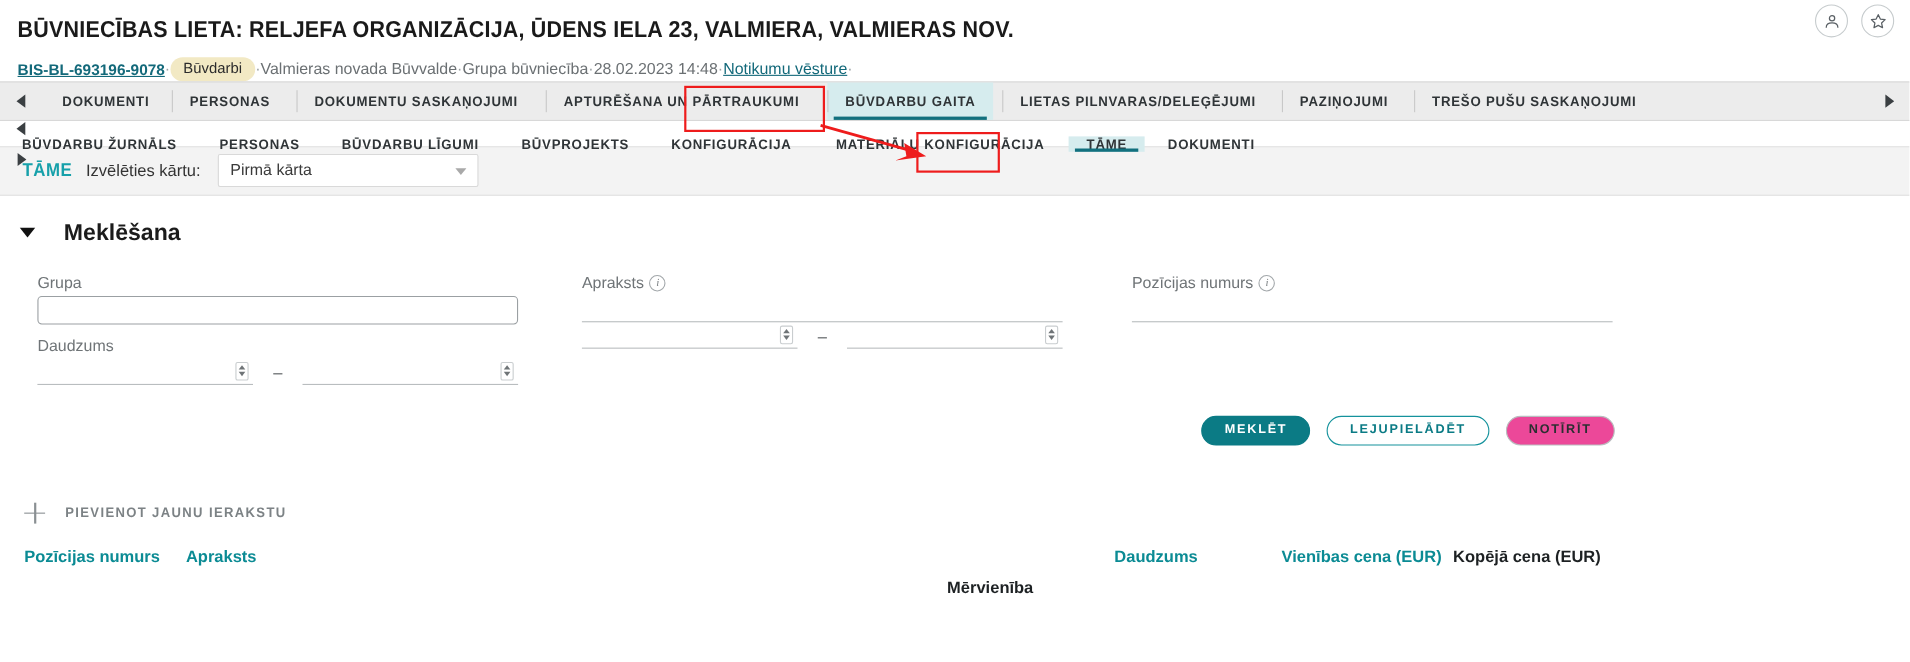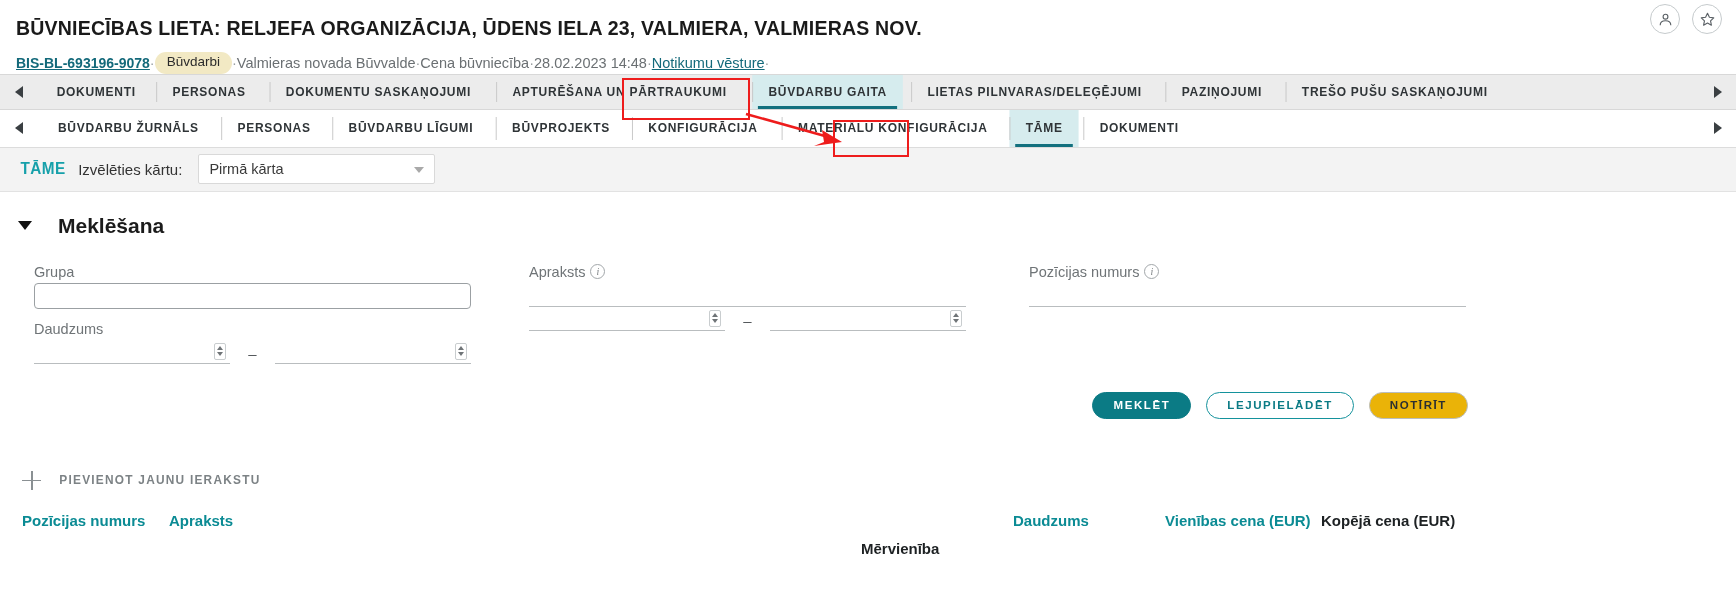--- a/index.html
+++ b/index.html
@@ -83,21 +83,22 @@
     background: #ececec;
     border-top: 1px solid #d8d8d8;
     border-bottom: 1px solid #d8d8d8;
     height: 36px;
     position: relative;
   }
   .tabbar.second {
     background: #ffffff;
     border-top: none;
     border-bottom: 1px solid #dcdcdc;
-    height: 38px;
+    height: 24px;
+    flex-direction: column;
   }
   .arrow-btn {
     width: 38px;
     display: flex; align-items: center; justify-content: center;
     cursor: pointer;
     flex: 0 0 auto;
   }
   .arrow-btn svg { display:block; }
   .tabs-wrap { display: flex; align-items: stretch; flex: 1 1 auto; min-width: 0; }
   .tab {
@@ -307,21 +308,21 @@
     font-family: "Liberation Sans Narrow", "Liberation Sans", sans-serif;
     font-size: 11.5px;
     font-weight: bold;
     letter-spacing: 1.6px;
     cursor: pointer;
     white-space: nowrap;
     padding: 0 20px;
   }
   .btn-primary { background: #0b7b85; color: #fff; border: 1px solid #0b7b85; min-width: 92px; }
   .btn-outline { background: #fff; color: #0b7b85; border: 1px solid #14929c; min-width: 118px; }
-  .btn-muted { background: #eab308; color: #2b2f31; border: 1px solid #b9bdbf; min-width: 88px; }
+  .btn-muted { background: #ec4899; color: #2b2f31; border: 1px solid #b9bdbf; min-width: 88px; }
 
   
   .add-row {
     display: flex; align-items: center; gap: 13px;
     padding: 52px 0 0 22px;
     cursor: pointer;
   }
   .plus {
     position: relative;
     width: 19px; height: 19px;
@@ -376,21 +377,21 @@
 
   <div class="case-title">BŪVNIECĪBAS LIETA: RELJEFA ORGANIZĀCIJA, ŪDENS IELA 23, VALMIERA, VALMIERAS NOV.</div>
 
   <div class="meta-row">
     <span class="meta-link">BIS-BL-693196-9078</span>
     <span class="meta-sep">·</span>
     <span class="badge">Būvdarbi</span>
     <span class="meta-sep">·</span>
     <span class="meta-text">Valmieras novada Būvvalde</span>
     <span class="meta-sep">·</span>
-    <span class="meta-text">Cena būvniecība</span>
+    <span class="meta-text">Grupa būvniecība</span>
     <span class="meta-sep">·</span>
     <span class="meta-text">28.02.2023 14:48</span>
     <span class="meta-sep">·</span>
     <span class="meta-underline">Notikumu vēsture</span>
     <span class="meta-sep">·</span>
   </div>
 </div>
 
 <div class="tabbar">
   <div class="arrow-btn">

